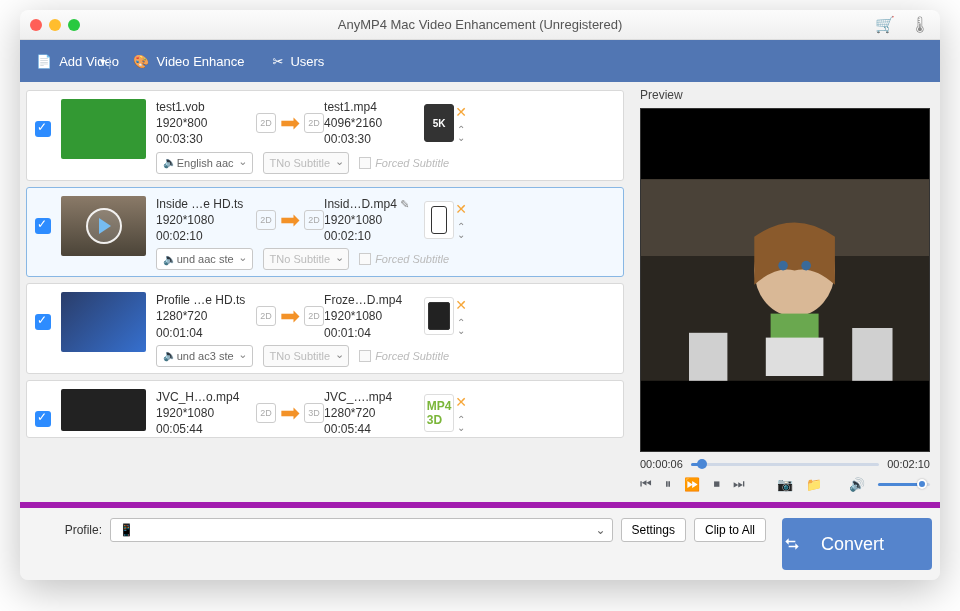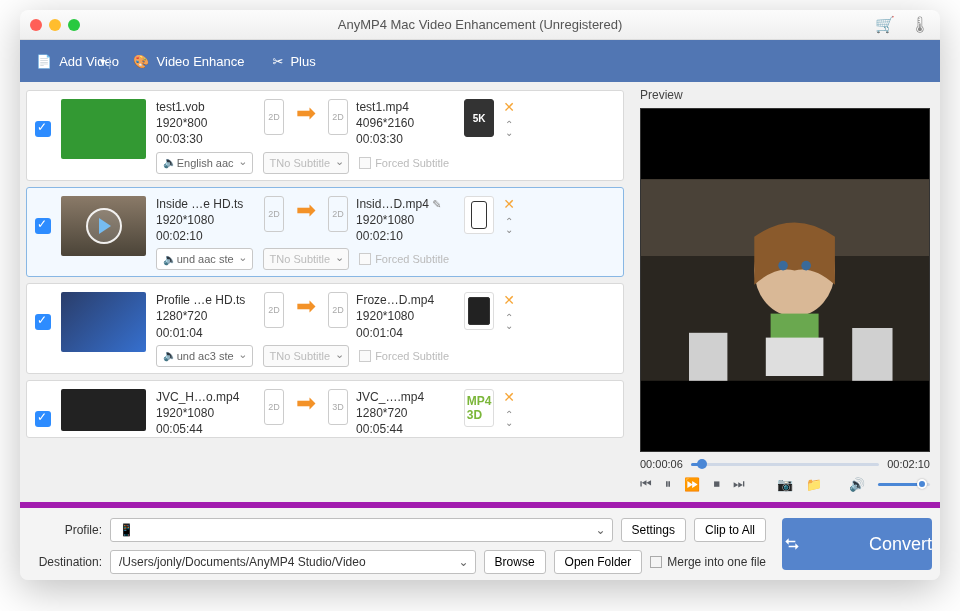--- a/index.html
+++ b/index.html
@@ -19,33 +19,33 @@
 .card { background:#fff; border:1px solid #d9d9d9; border-radius:3px; margin-bottom:6px; padding:8px 8px 6px 8px; display:flex; gap:10px; position:relative;}
 .card.sel { border-color:#88b7e4; background:#f3f9ff;}
 .chk { width:16px; height:16px; background:#2d8cff; border-radius:3px; align-self:flex-start; margin-top:22px; position:relative;}
 .chk::after{content:"✓"; color:#fff; font-size:12px; position:absolute; left:2px; top:-1px;}
 .thumb { width:85px; height:60px; background:#222; border-radius:2px; overflow:hidden; position:relative;}
 .thumb.green{background:#339933;}
 .thumb.blue{background:linear-gradient(135deg,#2a3d6a,#3670cf);}
 .thumb.play::after{content:""; position:absolute; left:50%; top:50%; transform:translate(-50%,-50%); width:32px; height:32px; border:2px solid rgba(255,255,255,0.9); border-radius:50%; background:rgba(255,255,255,0.15);}
 .thumb.play::before{content:""; position:absolute; left:52%; top:50%; transform:translate(-50%,-50%); border-left:12px solid #5fb1ef; border-top:8px solid transparent; border-bottom:8px solid transparent;}
 .info { flex:1; font-size:12px; color:#333; display:flex; flex-direction:column; gap:4px;}
-.row1 { display:flex; align-items:flex-start; gap:8px;}
+.row1 { display:flex; align-items:center; gap:0;}
 .src, .dst { width:100px; line-height:1.35;}
-.badge2d { width:20px; height:36px; border:1px solid #ccc; border-radius:3px; font-size:9px; color:#aaa; display:inline-flex; align-items:center; justify-content:center;}
+.badge2d { width:20px; height:20px; border:1px solid #ccc; border-radius:3px; font-size:9px; color:#aaa; display:inline-flex; align-items:center; justify-content:center;}
 .arrow { color:#f39228; font-size:24px; margin:0 4px;}
 .devicon { width:30px; height:38px; border:1px solid #ddd; border-radius:3px; background:#fff; display:flex; align-items:center; justify-content:center; font-size:10px; color:#333;}
 .rightctl { display:flex; flex-direction:column; gap:6px; align-items:center; width:14px;}
 .rightctl span{ color:#f6a638; font-size:14px; cursor:pointer;}
 .rightctl .arrows{ color:#888; font-size:10px; line-height:0.8;}
 .row2 { display:flex; gap:10px; align-items:center;}
 .sel-box { border:1px solid #c8c8c8; border-radius:3px; height:22px; padding:0 18px 0 6px; font-size:11px; color:#666; background:#fff; position:relative; display:inline-flex; align-items:center;}
 .sel-box.dis { color:#bbb; background:#fafafa;}
 .sel-box::after{content:"⌄"; position:absolute; right:4px; top:2px; color:#888;}
-.cbx { display:inline-flex; align-items:center; gap:4px; color:#bbb; font-size:11px;}
+.cbx { display:inline-flex; align-items:center; gap:4px; color:#bbb; font-size:11px;font-style:italic;}
 .cbx .box { width:12px; height:12px; border:1px solid #ccc; background:#fafafa;}
 .preview { width:310px; padding:6px 10px 10px 10px; display:flex; flex-direction:column; gap:6px;}
 .prev-label{font-size:12px; color:#444;}
 .prev-screen{flex:1; background:#000; border:1px solid #333; min-height:210px; position:relative;}
 .prev-screen svg{width:100%; height:100%;}
 .timebar{display:flex; align-items:center; gap:8px; font-size:11px; color:#333;}
 .tbar-track{flex:1; height:3px; background:#cfd8e6; border-radius:2px; position:relative;}
 .tbar-fill{position:absolute; left:0; top:0; height:100%; width:6%; background:#4a87d6; border-radius:2px;}
 .tbar-knob{position:absolute; left:6%; top:50%; transform:translate(-50%,-50%); width:10px; height:10px; background:#4a87d6; border-radius:50%;}
 .pctrls{display:flex; align-items:center; gap:13px; color:#5b5f66; font-size:13px;}
@@ -53,21 +53,21 @@
 .vol-track{width:60px; height:3px; background:#cfd8e6; border-radius:2px; position:relative;}
 .vol-fill{position:absolute; left:0; top:0; height:100%; width:85%; background:#4a87d6; border-radius:2px;}
 .vol-knob{position:absolute; left:85%; top:50%; transform:translate(-50%,-50%); width:10px; height:10px; background:#4a87d6; border:2px solid #fff; border-radius:50%; box-shadow:0 0 2px rgba(0,0,0,0.3);}
 .bottom{height:78px; padding:10px 8px; display:flex; gap:16px; background:#f4f4f4; border-top:6px solid #a21caf;}
 .form{flex:1; display:flex; flex-direction:column; gap:8px; font-size:12px; color:#333;}
 .frow{display:flex; align-items:center; gap:8px;}
 .frow label{width:74px; text-align:right;}
 .combo{flex:1; border:1px solid #bfbfbf; border-radius:3px; height:24px; padding:0 8px; background:#fff; font-size:12px; display:flex; align-items:center; position:relative;}
 .combo::after{content:"⌄"; position:absolute; right:6px; color:#666;}
 .btn-s{border:1px solid #bfbfbf; border-radius:3px; height:24px; padding:0 10px; font-size:12px; background:#fff; cursor:pointer;}
-.convert{width:150px; height:52px; background:#5584cc; color:#fff; border:none; border-radius:4px; font-size:18px; font-weight:500; display:flex; align-items:center; justify-content:space-between; gap:8px; align-self:center; cursor:pointer;}
+.convert{width:150px; height:52px; background:#5584cc; color:#fff; border:none; border-radius:4px; font-size:18px; font-weight:500; display:flex; align-items:center; justify-content:flex-start; gap:19px; align-self:center; cursor:pointer;}
 .convert svg{width:20px;height:20px;fill:#fff;}
 .merge{display:flex; align-items:center; gap:5px; font-size:12px; color:#333;}
 .merge .box{width:12px;height:12px;border:1px solid #aaa;}
 .editic{color:#888; font-size:11px;}
 </style>
 </head>
 <body>
 
 <div class="window">
   <div class="titlebar">
@@ -89,21 +89,21 @@
       <span>Add Video</span>
       <span class="tb-sep">|</span>
         <span style="font-size:10px;">▾</span>
     </div>
     <div class="tb-item">
       <span>🎨</span>
       <span>Video Enhance</span>
     </div>
     <div class="tb-item">
       <span>✂</span>
-      <span>Plus</span>
+      <span>Users</span>
     </div>
   </div>
 
   <div class="main">
     <div class="filelist">
 
       <div class="card">
         <div class="chk"></div>
         <div class="thumb green"></div>
         <div class="info">
@@ -254,32 +254,20 @@
   <div class="bottom">
     <div class="form">
       <div class="frow">
         <label>Profile:</label>
         <div class="combo">
             <span style="margin-right:6px;">📱</span>
           </div>
         <button class="btn-s">Settings</button>
         <button class="btn-s">Clip to All</button>
       </div>
-      <div class="frow">
-        <label>Destination:</label>
-        <div class="combo">
-            <span>/Users/jonly/Documents/AnyMP4 Studio/Video</span>
-          </div>
-        <button class="btn-s">Browse</button>
-        <button class="btn-s">Open Folder</button>
-        <div class="merge">
-            <span class="box"></span>
-            <span>Merge into one file</span>
-          </div>
-      </div>
     </div>
     <button class="convert">
       <svg viewBox="0 0 24 24">
           <path d="M4 9l4-4v3h8v2H8v3L4 9zm16 6l-4 4v-3H8v-2h8v-3l4 4z"></path>
         </svg>
       <span>Convert</span>
     </button>
   </div>
 </div>
 

